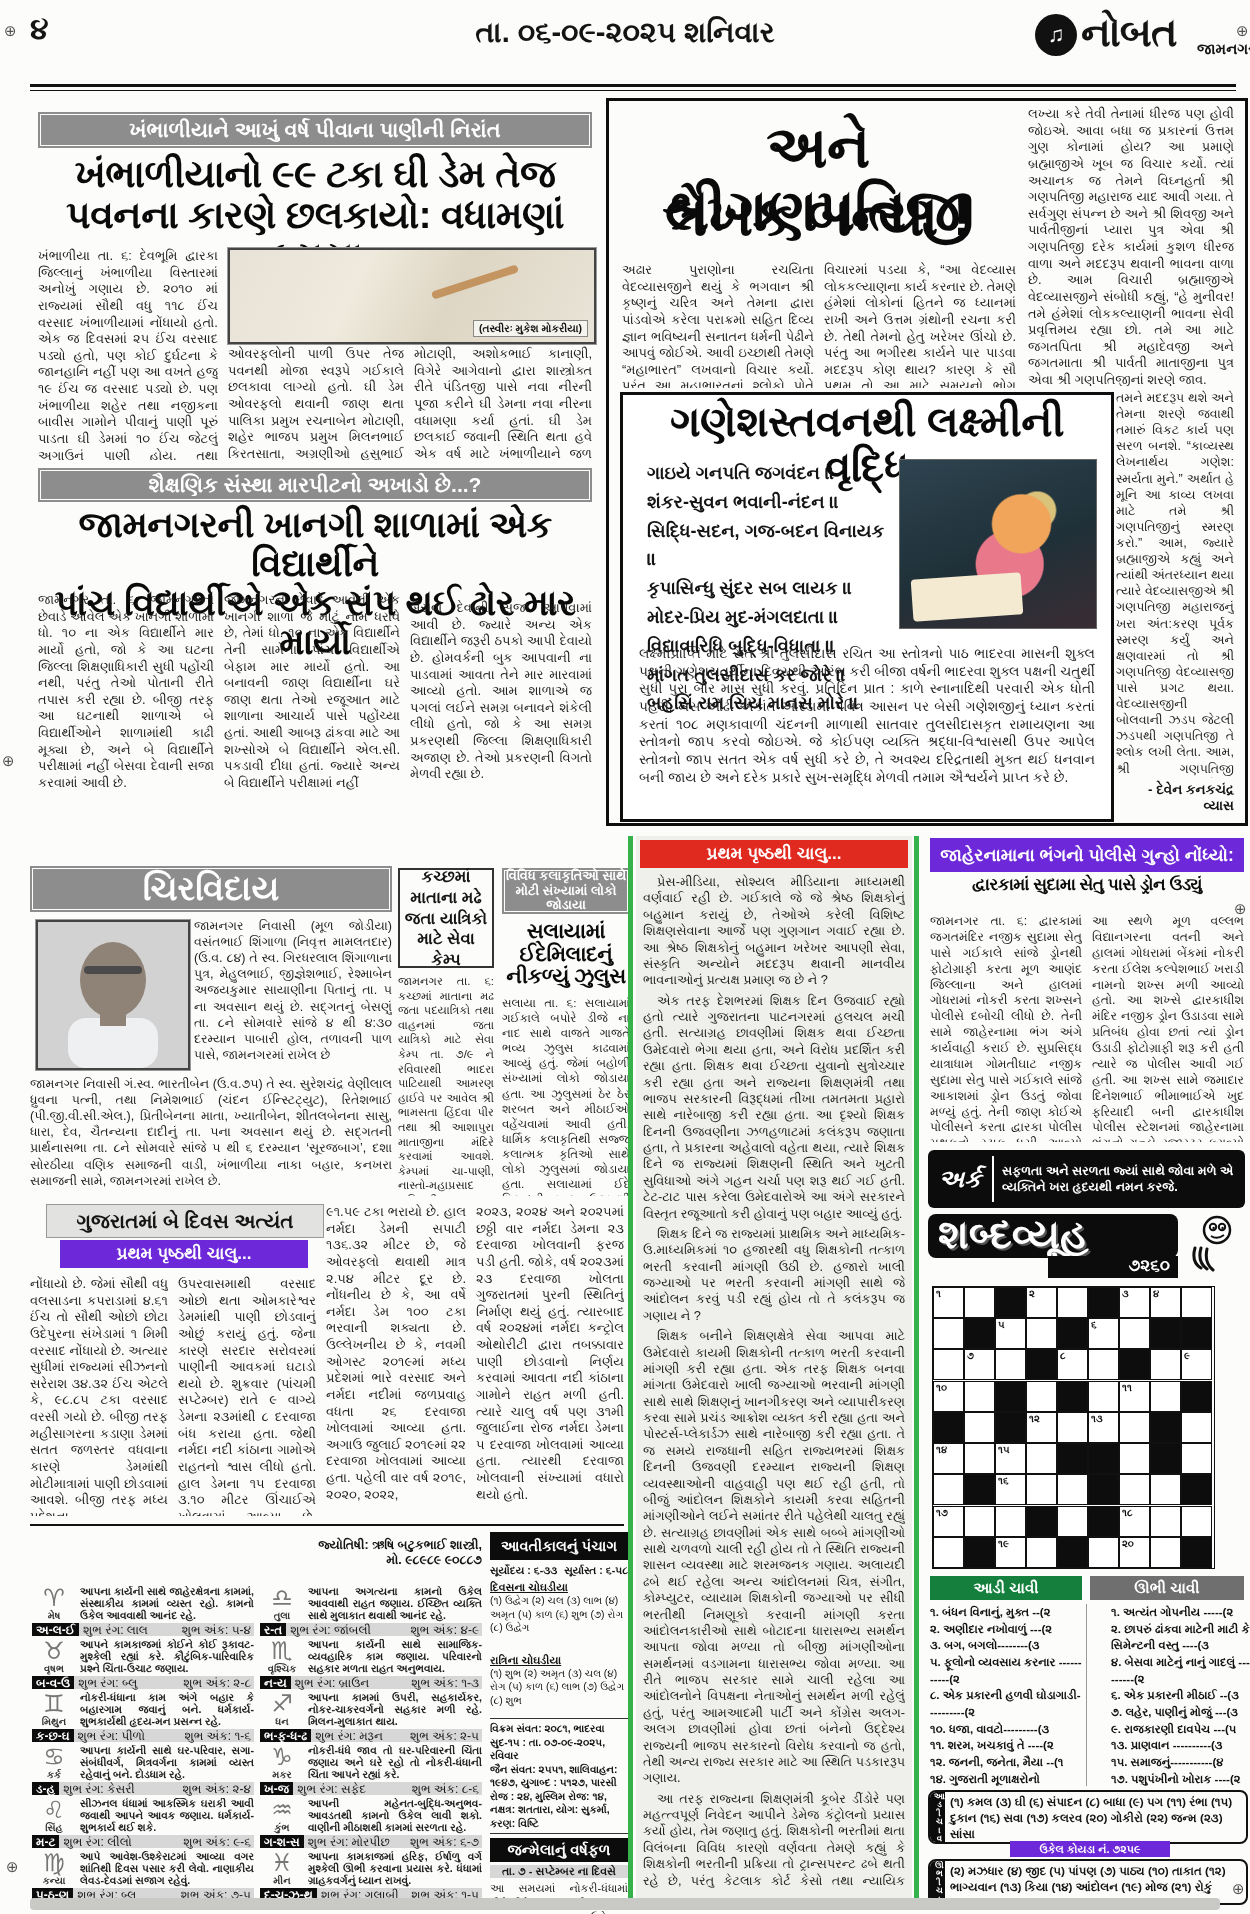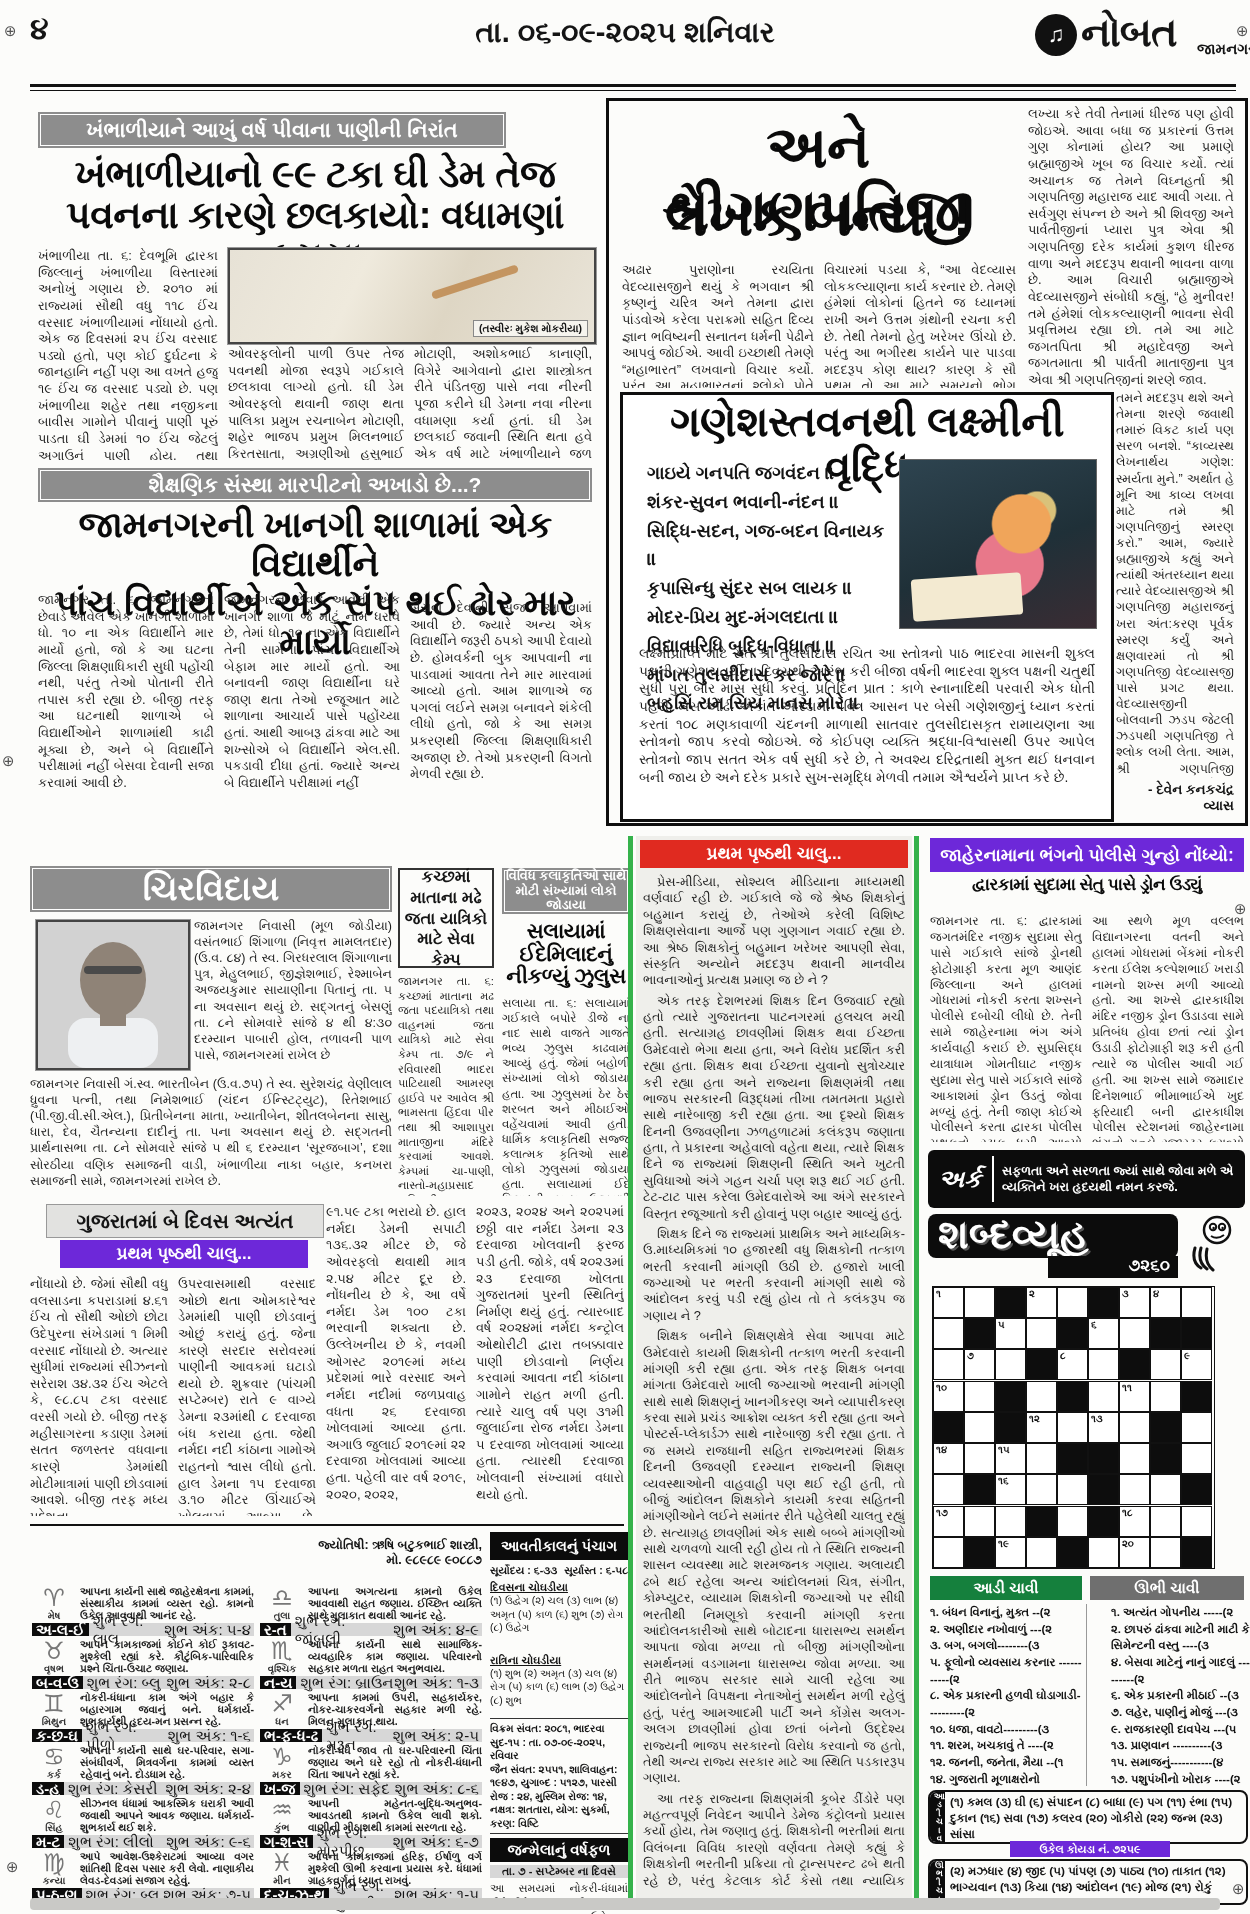--- a/index.html
+++ b/index.html
@@ -20,21 +20,21 @@
   .xc{width:31px;height:31px;background:#fff;border:1px solid #111;position:relative;box-sizing:border-box;}
   .xc.blk{background:#0d0d0d;}
   .xc span{position:absolute;top:0;left:2px;font-size:10px;font-weight:bold;color:#111;}
   .cluelist{list-style:none;margin:0;padding:0;font-size:11.5px;font-weight:bold;line-height:1.45;color:#111;}
   .hcell{position:absolute;width:222px;height:50px;}
   .hicon{position:absolute;left:0;top:0;width:44px;height:36px;text-align:center;color:#777;}
   .hicon .sym{font-size:24px;line-height:1;}
   .hicon .nm{display:block;font-size:10px;font-weight:bold;color:#333;}
   .htext{position:absolute;left:48px;top:0;width:174px;height:36px;font-size:10.6px;line-height:1.13;
          text-align:justify;overflow:hidden;font-weight:bold;color:#222;}
-  .hfoot{position:absolute;left:0;bottom:0;width:222px;height:13px;background:#d7d7d7;font-size:15px;
+  .hfoot{position:absolute;left:0;bottom:0;width:222px;height:13px;background:#d7d7d7;font-size:12px;
          display:flex;align-items:center;}
   .hlet{background:#0c0c0c;color:#fff;font-weight:bold;padding:0 4px;height:13px;display:flex;align-items:center;margin-right:4px;}
   .hclr{flex:1;}
   .hnum{margin-right:3px;}
   .pbar{background:#0c0c0c;color:#fff;font-weight:bold;text-align:center;}
   .pgray{background:#d7d7d7;font-weight:bold;text-align:center;}
   .ptext{font-size:10.4px;line-height:1.3;}
   .solbox{border:2px solid #111;border-radius:8px;display:flex;overflow:hidden;}
   .sollabel{background:#0c0c0c;color:#fff;writing-mode:vertical-rl;text-orientation:upright;
             font-size:8.5px;font-weight:bold;text-align:center;width:15px;letter-spacing:-1px;}
@@ -57,21 +57,21 @@
   <div class="abs ctr" style="left:300px;top:16px;width:650px;font-size:29px;font-weight:800;">તા. ૦૬-૦૯-૨૦૨૫ શનિવાર</div>
 
   <div class="abs" style="left:1035px;top:8px;width:200px;height:56px;">
     <div class="abs" style="left:0;top:6px;width:42px;height:42px;border-radius:50%;background:#111;color:#fff;display:flex;align-items:center;justify-content:center;font-size:22px;">♫</div>
     <span class="abs" style="left:46px;top:2px;font-size:40px;font-weight:800;letter-spacing:-1px;">નોબત</span>
     <span class="abs" style="left:162px;top:32px;font-size:15px;font-weight:bold;">જામનગર</span>
   </div>
   <div class="abs rule" style="left:30px;top:84px;width:1206px;height:3px;"></div>
   <div class="abs rule" style="left:30px;top:90px;width:1206px;height:1px;"></div>
 
-  <div class="abs kicker" style="left:38px;top:112px;width:468px;height:36px;font-size:21px;">ખંભાળીયાને આખું વર્ષ પીવાના પાણીની નિરાંત</div>
+  <div class="abs kicker" style="left:38px;top:112px;width:554px;height:36px;font-size:21px;">ખંભાળીયાને આખું વર્ષ પીવાના પાણીની નિરાંત</div>
   <div class="abs ctr headline" style="left:34px;top:154px;width:562px;font-size:38px;">
     <div>ખંભાળીયાનો ૯૯ ટકા ઘી ડેમ તેજ</div>
     <div>પવનના કારણે છલકાયો: વધામણાં કરાયા</div>
   </div>
   <div class="abs col" style="left:38px;top:248px;width:180px;height:212px;">ખંભાળીયા તા. ૬: દેવભૂમિ દ્વારકા જિલ્લાનું ખંભાળીયા વિસ્તારમાં અનોખું ગણાય છે. ૨૦૧૦ માં રાજ્યમાં સૌથી વધુ ૧૧૮ ઈંચ વરસાદ ખંભાળીયામાં નોંધાયો હતો. એક જ દિવસમાં ૨૫ ઈંચ વરસાદ પડ્યો હતો, પણ કોઈ દુર્ઘટના કે જાનહાનિ નહીં પણ આ વખતે હજુ ૧૯ ઈંચ જ વરસાદ પડ્યો છે. પણ ખંભાળીયા શહેર તથા નજીકના બાવીસ ગામોને પીવાનું પાણી પૂરું પાડતા ઘી ડેમમાં ૧૦ ઈંચ જેટલું અગાઉનું પાણી હોય, તથા ઉપરવાસના કોલવા, કંડોરણા, મહાદેવીયા ડેમ છલકાતા તેના પાણીથી ઘી ડેમ ૯૯% ભરાઈ જતા</div>
   <div class="abs photo-frame" style="left:228px;top:248px;width:364px;height:92px;background:linear-gradient(115deg,#e7e2d6 0%,#efeadd 35%,#ded6c4 60%,#e9e4d8 100%);">
     <div class="abs" style="right:6px;bottom:5px;background:#f6f4ee;border:1px solid #888;font-size:10.5px;font-weight:bold;padding:1px 5px;">(તસ્વીરઃ મુકેશ મોકરીયા)</div>
     <div class="abs" style="left:55%;top:30%;width:90px;height:8px;border-radius:6px;background:#b97e3e;transform:rotate(-18deg);opacity:.75;"></div>
   </div>
   <div class="abs col" style="left:228px;top:346px;width:176px;height:114px;">ઓવરફલોની પાળી ઉપર તેજ પવનથી મોજા સ્વરૂપે ગઈકાલે છલકાવા લાગ્યો હતો. ઘી ડેમ ઓવરફલો થવાની જાણ થતા પાલિકા પ્રમુખ રચનાબેન મોટાણી, શહેર ભાજપ પ્રમુખ મિલનભાઈ કિરતસાતા, અગ્રણીઓ હસુભાઈ ધોળકીયા, મુકેશભાઈ કાનાણી, મોહિતભાઈ</div>

